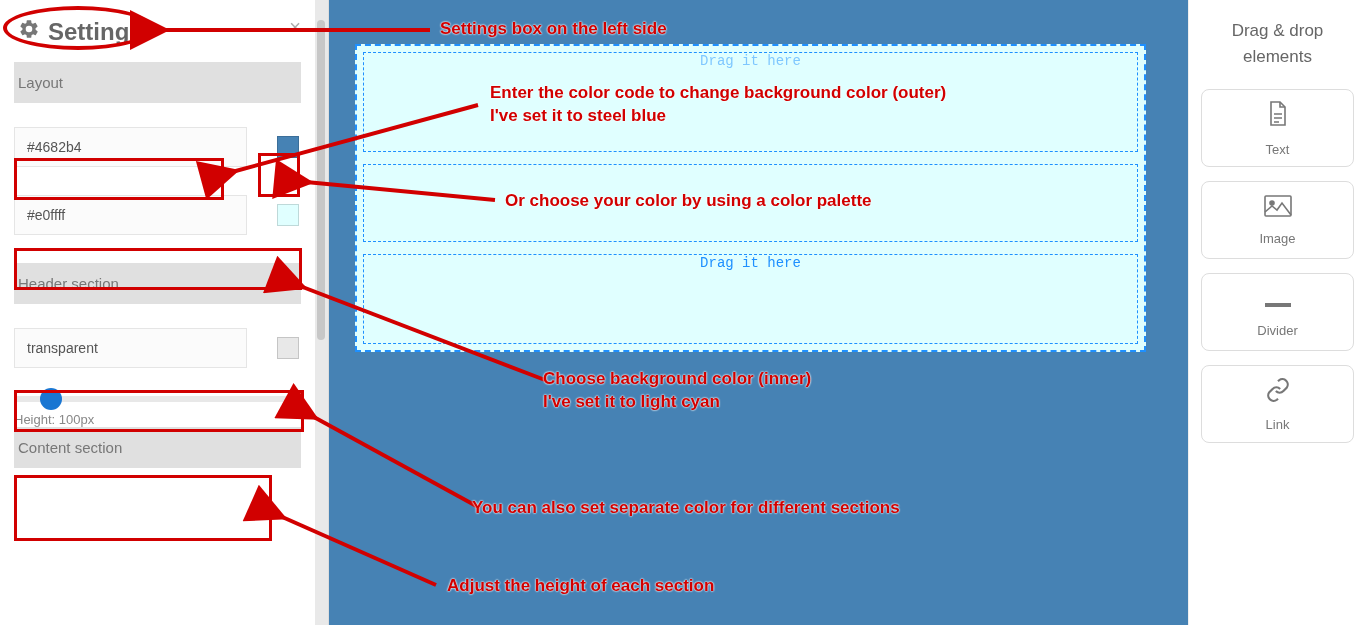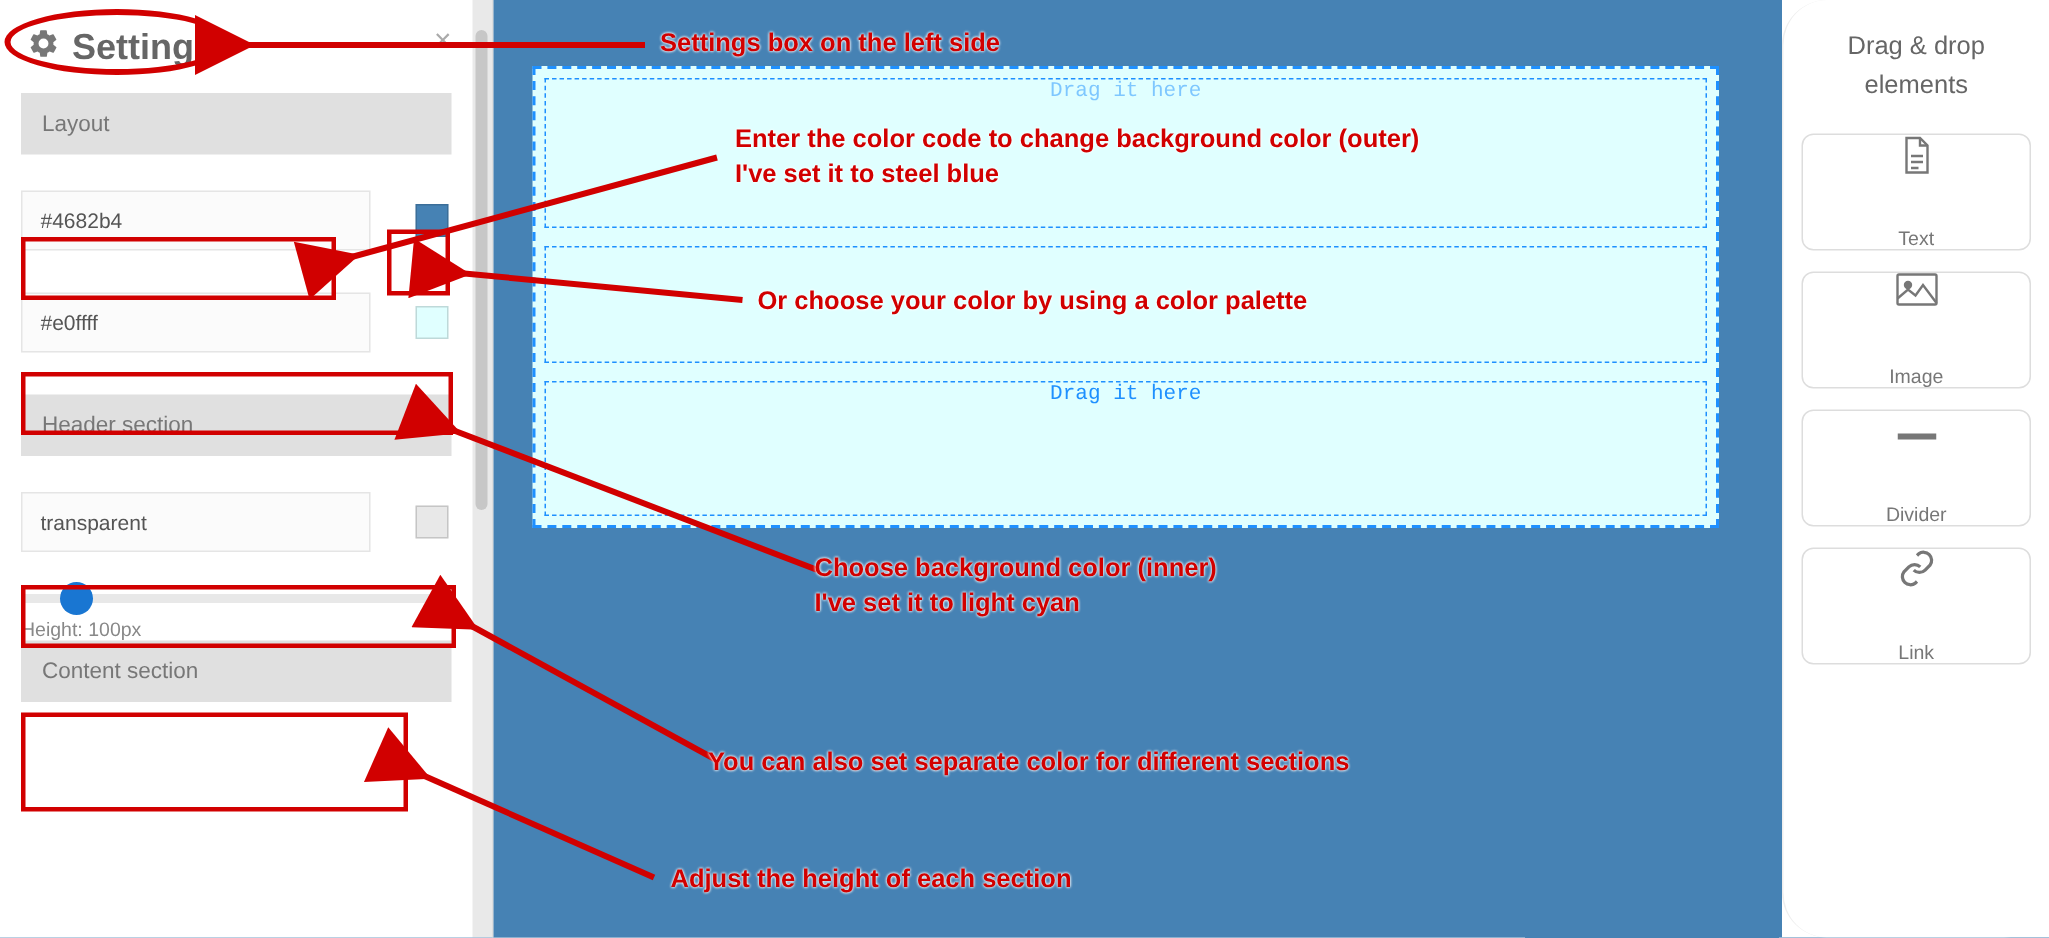--- a/index.html
+++ b/index.html
@@ -4,44 +4,44 @@
   <style>
     * { box-sizing: border-box; margin: 0; padding: 0; }
     body { font-family: -apple-system, BlinkMacSystemFont, 'Segoe UI', Arial, sans-serif; overflow: hidden; }
     .app { display: flex; width: 1366px; height: 625px; }
     
     
     .left-panel { width: 315px; background: #fff; padding: 10px 14px; overflow-y: auto; position: relative; }
     .settings-header { display: flex; align-items: flex-start; gap: 8px; padding: 8px 4px 16px 4px; }
     .settings-header h2 { font-size: 24px; font-weight: 600; color: #666; }
     .close-x { position: absolute; right: 14px; top: 16px; font-size: 20px; color: #aaa; cursor: pointer; font-weight: 200; }
-    .section-heading { background: #e0e0e0; color: #777; font-size: 15px; font-weight: 500; padding: 12px 14px; margin-bottom: 24px; }
+    .section-heading { background: #e0e0e0; color: #777; font-size: 15px; font-weight: 500; padding: 12px 4px; margin-bottom: 24px; }
     .color-row { display: flex; align-items: center; gap: 30px; margin-bottom: 28px; }
     .color-input { flex: 1; border: 1px solid #e5e5e5; background: #fbfbfb; padding: 11px 12px; font-size: 14px; color: #555; }
     .swatch { width: 22px; height: 22px; border: 1px solid rgba(0,0,0,0.15); cursor: pointer; flex-shrink: 0; margin-right: 2px; }
     .slider-box { }
     .slider-track { position: relative; height: 6px; background: #e8e8e8; border-radius: 3px; margin: 12px 0 10px 0; }
     .slider-thumb { position: absolute; top: 50%; transform: translate(-50%, -50%); width: 22px; height: 22px; background: #1976d2; border-radius: 50%; left: 13%; cursor: pointer; }
     .slider-label { font-size: 13px; color: #888; }
     
     
     .center { flex: 1; display: flex; position: relative; }
     .mini-scroll { width: 14px; background: #e9e9e9; border-right: 1px solid #ddd; position: relative; }
     .mini-scroll-thumb { position: absolute; top: 20px; left: 2px; width: 8px; height: 320px; background: #c7c7c7; border-radius: 4px; }
     .canvas { flex: 1; background: #4682b4; padding: 44px 42px 0 26px; position: relative; }
     .inner-stack { background: #e0ffff; border: 2px dashed #1e90ff; display: flex; flex-direction: column; }
     .dropzone { border: 1.5px dashed #1e90ff; margin: 6px; height: 90px; display: flex; align-items: flex-start; justify-content: center; font-family: 'Courier New', monospace; font-size: 14px; color: #1e90ff; background: #e0ffff; }
     .dropzone.first { height: 100px; }
     .dropzone.second { height: 78px; }
     .dropzone.third { height: 90px; }
     
     
-    .right-panel { width: 178px; background: #fff; border-left: 1px solid #eee; padding: 18px 12px; border-radius: 30px; }
+    .right-panel { width: 178px; background: #fff; border-left: 1px solid #eee; padding: 18px 12px; }
     .right-title { font-size: 17px; color: #666; text-align: center; line-height: 1.5; margin-bottom: 20px; font-weight: 400; }
-    .elem-card { border: 1px solid #ddd; border-radius: 8px; height: 78px; margin-bottom: 14px; display: flex; flex-direction: column; align-items: center; justify-content: space-between; gap: 8px; cursor: grab; background: #fff; }
+    .elem-card { border: 1px solid #ddd; border-radius: 8px; height: 78px; margin-bottom: 14px; display: flex; flex-direction: column; align-items: center; justify-content: center; gap: 8px; cursor: grab; background: #fff; }
     .elem-card .ic { font-size: 24px; color: #777; }
     .elem-card .lbl { font-size: 13px; color: #777; }
     
     
     .anno { position: absolute; pointer-events: none; z-index: 100; }
     .anno-text { color: #d10000; font-weight: 700; font-size: 17px; text-shadow: 0 0 2px #fff, 0 0 2px #fff; line-height: 1.35; white-space: nowrap; }
     .red-box { position: absolute; border: 3px solid #d10000; pointer-events: none; z-index: 90; }
     .red-ellipse { position: absolute; border: 4px solid #d10000; border-radius: 50%; pointer-events: none; z-index: 90; }
     svg.arrow { position: absolute; pointer-events: none; z-index: 95; overflow: visible; }
   </style>

